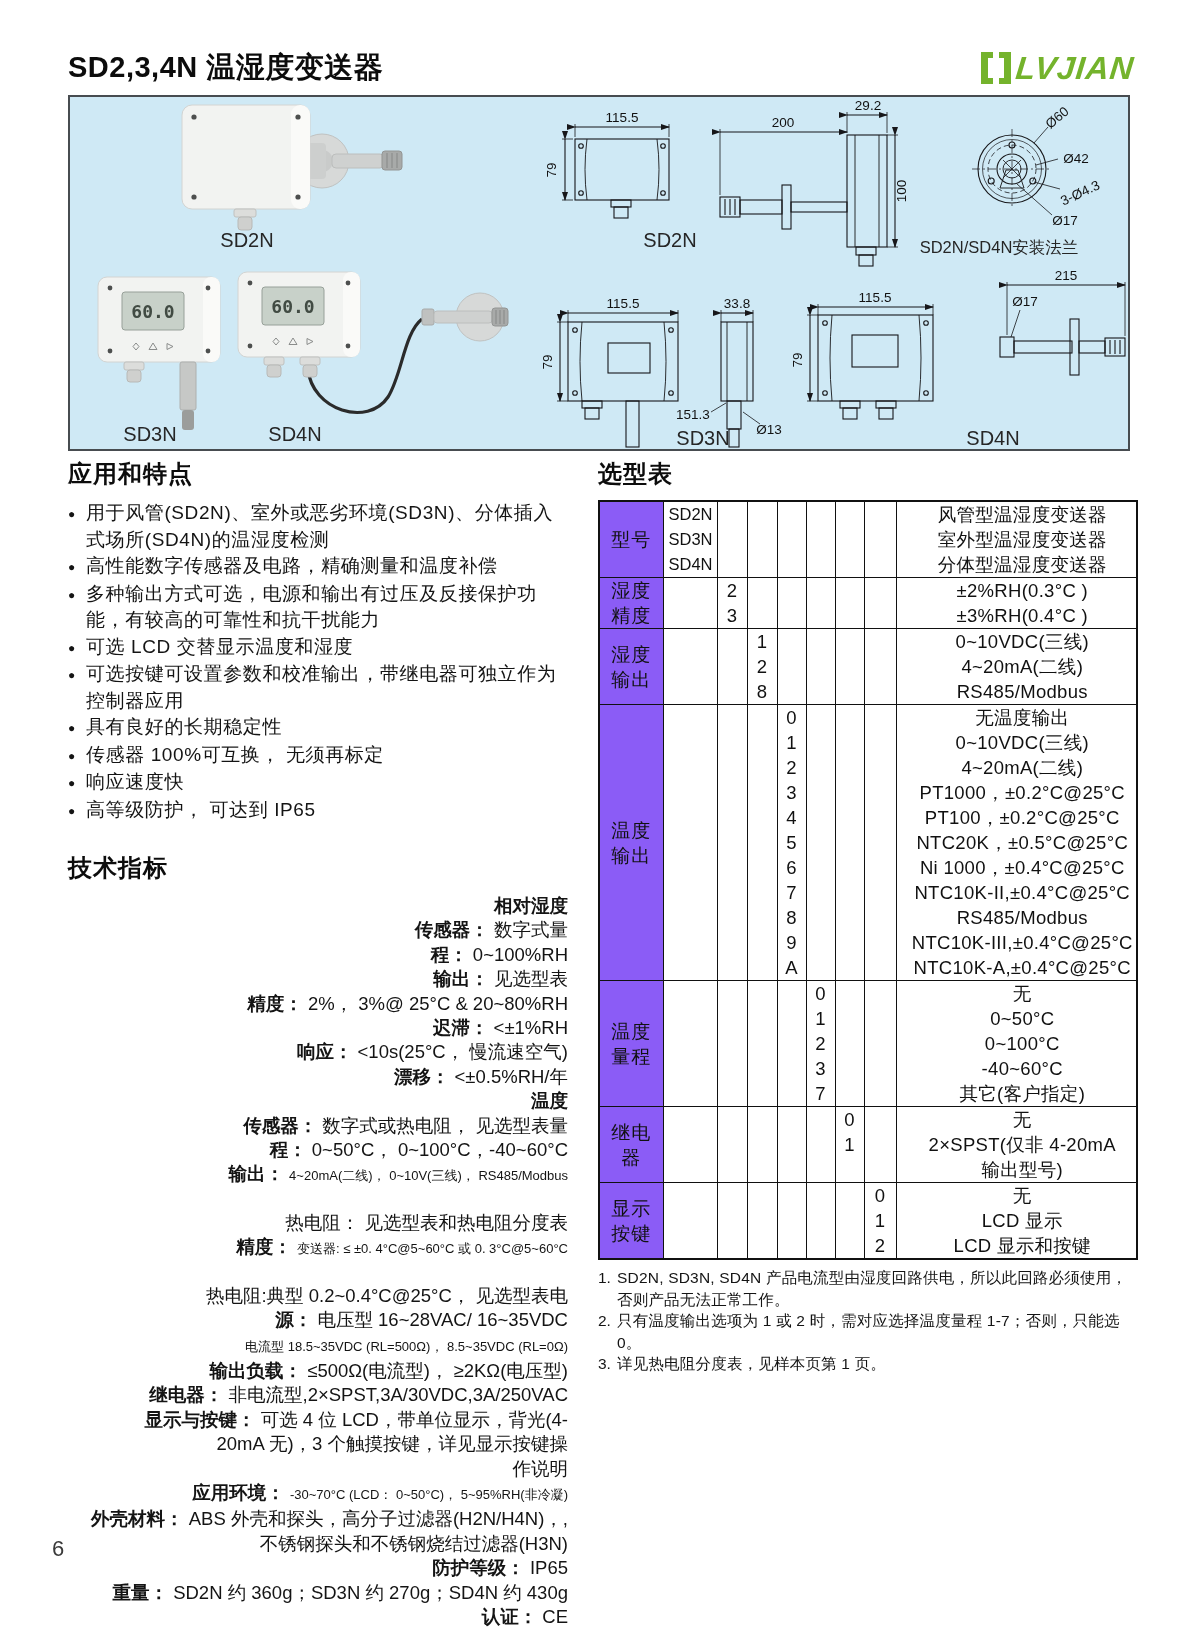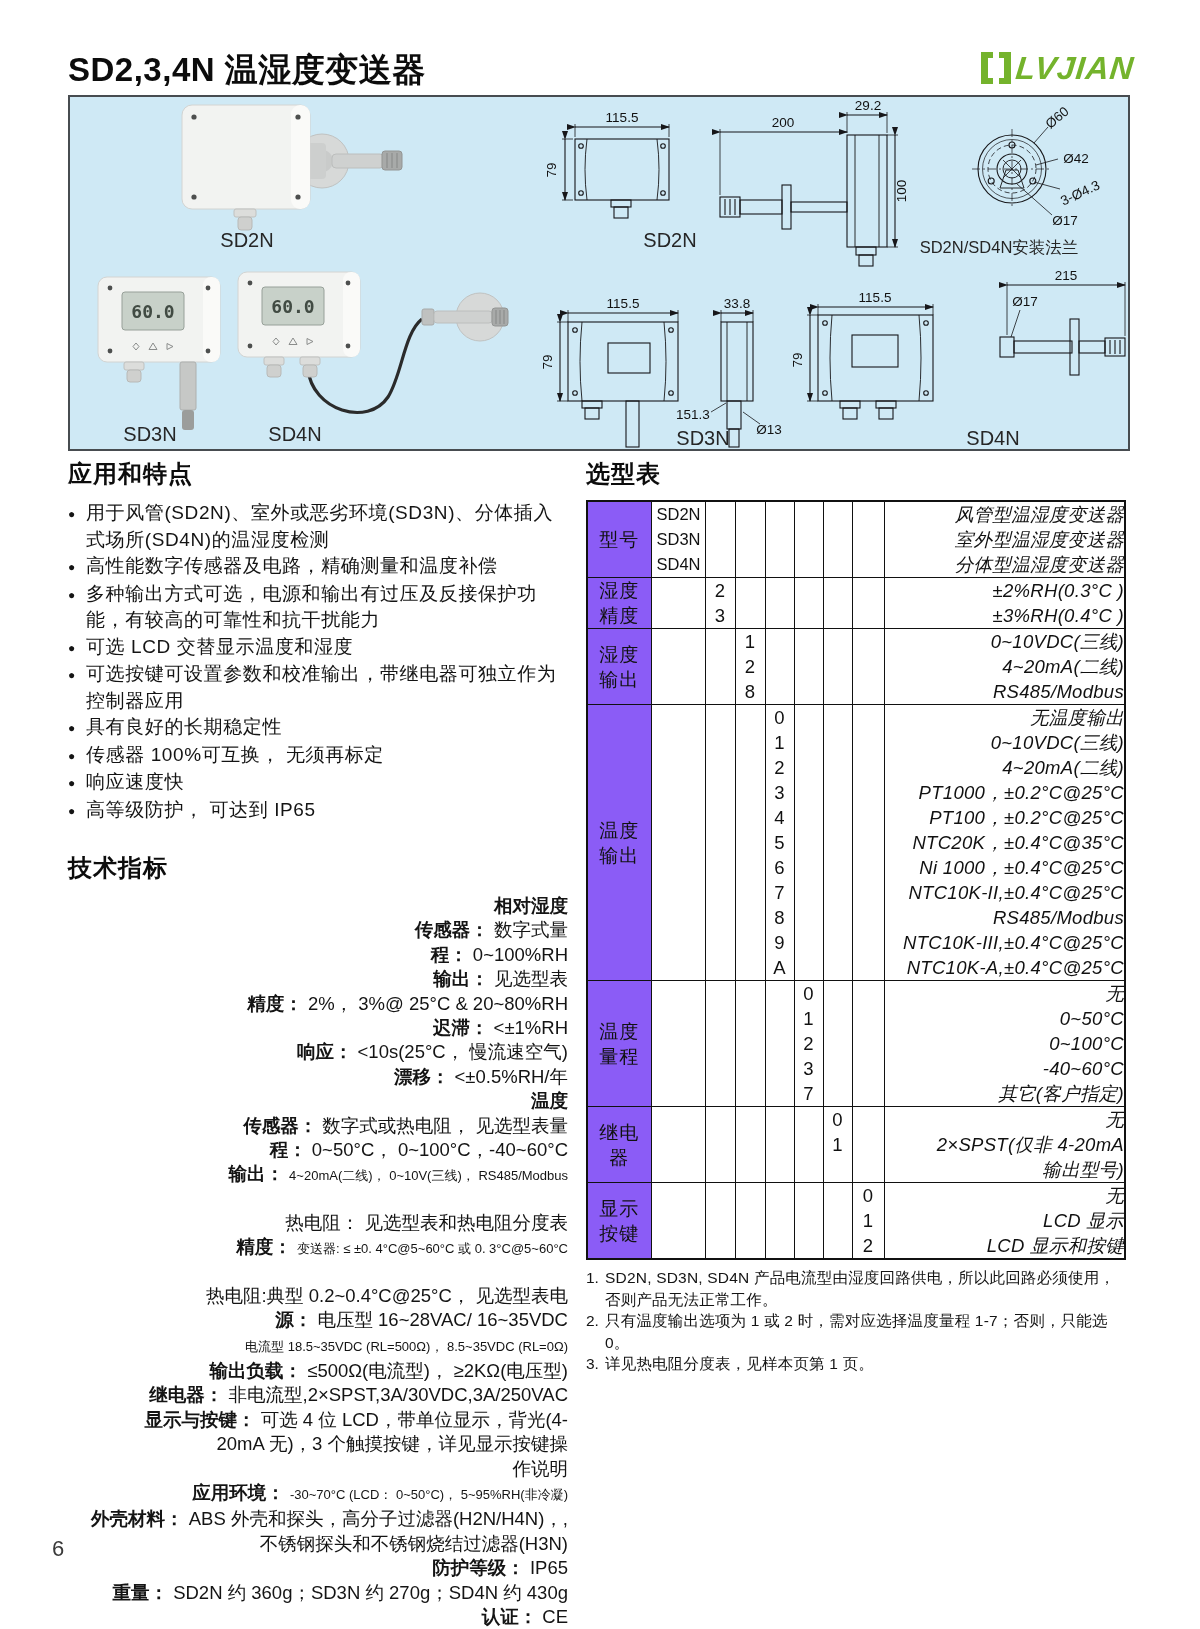--- a/index.html
+++ b/index.html
@@ -2,21 +2,21 @@
 <html><head>
 <meta charset="utf-8">
 <style>
   html,body{margin:0;padding:0;}
   body{
     width:1200px;height:1629px;position:relative;background:#ffffff;
     font-family:"Liberation Sans","DejaVu Sans",sans-serif;color:#111;
     -webkit-font-smoothing:antialiased;
   }
   .page-title{
-    position:absolute;left:68px;top:48px;font-size:33px;font-weight:bold;letter-spacing:.5px;color:#0c0c0c;
+    position:absolute;left:68px;top:48px;font-size:29px;font-weight:bold;letter-spacing:.5px;color:#0c0c0c;
   }
   .logo{position:absolute;top:50px;right:66px;display:flex;align-items:center;gap:3px;}
   .logo-text{
     color:#74b32c;font-size:32px;font-weight:bold;font-style:italic;
     letter-spacing:1px;transform:skewX(-6deg);line-height:1;
   }
   .panel{
     position:absolute;left:68px;top:95px;width:1062px;height:356px;
     background:#cfe9f5;border:2px solid #474c50;box-sizing:border-box;overflow:hidden;
   }
@@ -35,31 +35,31 @@
   .spec-line{font-size:18.5px;line-height:24.4px;white-space:nowrap;color:#141414;text-align:right;}
   .spec-label{font-weight:bold;}
   .lvl0{padding-left:0;}
   .lvl1{padding-left:30px;}
   .lvl2{padding-left:72px;}
   .lvl3{padding-left:92px;margin-top:22px;}
   .lvl4{padding-left:132px;}
   .lvl1 .spec-label{display:inline-block;min-width:80px;}
   .small .spec-value{font-size:13px;}
 
-  .right-col{position:absolute;left:586px;top:458px;width:546px;}
+  .right-col{position:absolute;left:598px;top:458px;width:546px;}
   .sel-table{border-collapse:collapse;table-layout:fixed;width:540px;border:2.5px solid #111;margin-top:2px;}
   .sel-table td{border:1.5px solid #111;padding:0;vertical-align:top;overflow:hidden;}
   .sel-label{
     background:#8b5cf6;vertical-align:middle !important;text-align:center;
     font-size:19px;line-height:25px;padding:0 6px !important;letter-spacing:1px;
   }
   .cell-line{height:25px;line-height:25px;font-size:18.5px;white-space:nowrap;}
   .model-line{text-align:left;padding-left:5px;font-size:16.5px;}
   .code-line{text-align:center;}
-  .desc-line{text-align:right;padding-left:12px;letter-spacing:.3px;font-style:italic;}
+  .desc-line{text-align:center;padding-left:12px;letter-spacing:.3px;}
   .notes{margin-top:7px;width:544px;}
   .note{display:flex;font-size:15.5px;line-height:21.5px;color:#141414;}
   .note-num{width:19px;flex:none;}
   .note-text{flex:1;letter-spacing:.2px;}
 
   .page-num{position:absolute;left:52px;top:1536px;font-size:22px;color:#3a3a3a;}
 </style>
 </head>
 <body>
 
@@ -469,21 +469,21 @@
           </td>
           <td class="sel-code"></td>
           <td class="sel-code"></td>
           <td class="sel-code"></td>
           <td class="sel-desc">
             <div class="cell-line desc-line">无温度输出</div>
             <div class="cell-line desc-line">0~10VDC(三线)</div>
             <div class="cell-line desc-line">4~20mA(二线)</div>
             <div class="cell-line desc-line">PT1000，±0.2°C@25°C</div>
             <div class="cell-line desc-line">PT100，±0.2°C@25°C</div>
-            <div class="cell-line desc-line">NTC20K，±0.4°C@35°C</div>
+            <div class="cell-line desc-line">NTC20K，±0.5°C@25°C</div>
             <div class="cell-line desc-line">Ni 1000，±0.4°C@25°C</div>
             <div class="cell-line desc-line">NTC10K-II,±0.4°C@25°C</div>
             <div class="cell-line desc-line">RS485/Modbus</div>
             <div class="cell-line desc-line">NTC10K-III,±0.4°C@25°C</div>
             <div class="cell-line desc-line">NTC10K-A,±0.4°C@25°C</div>
           </td>
         </tr>
         <tr class="sel-row">
           <td class="sel-label">温度量程</td>
           <td class="sel-code sel-model"></td>

